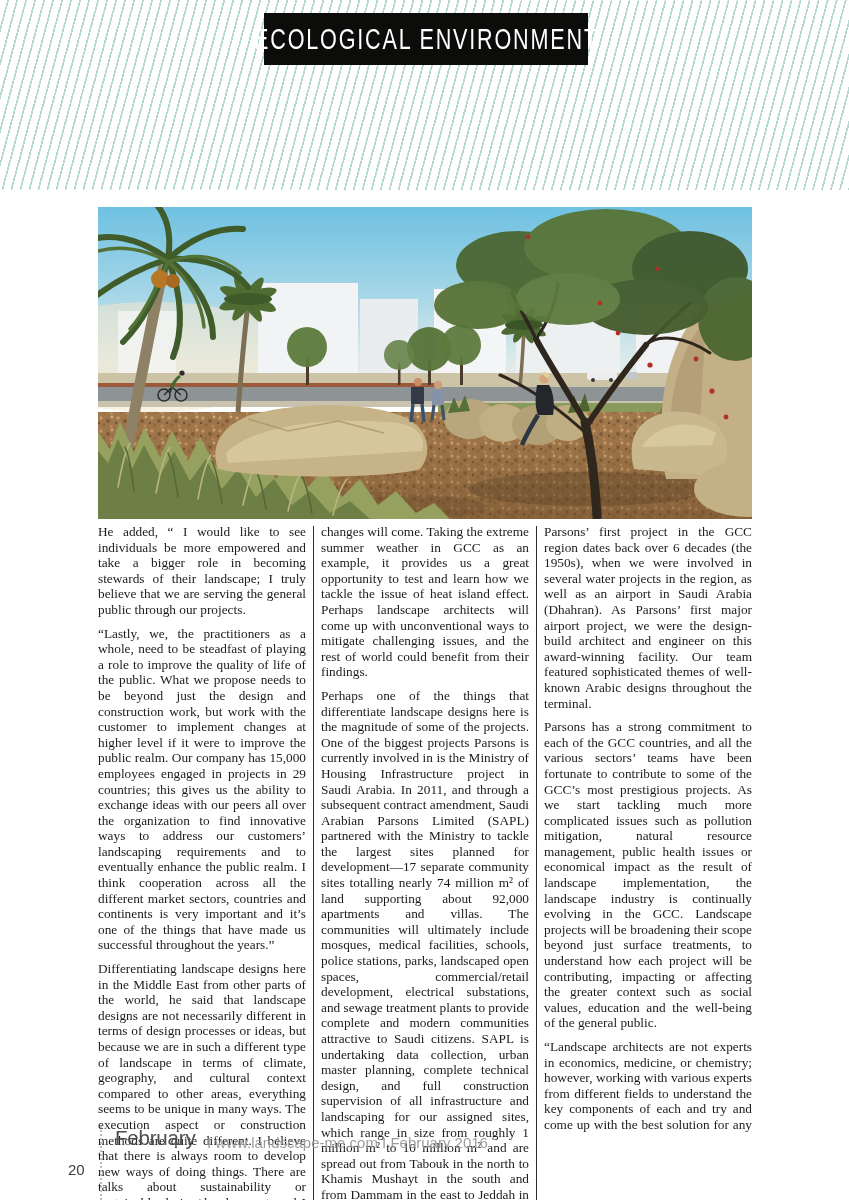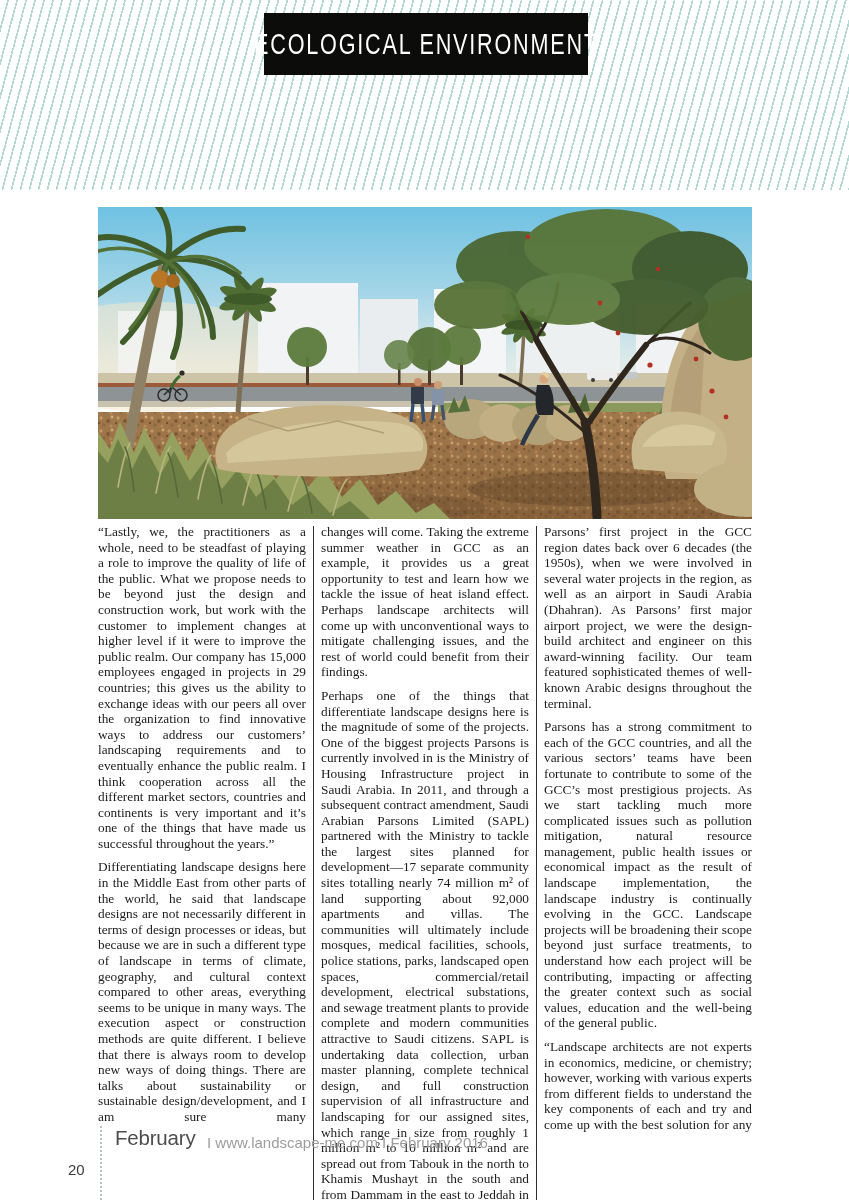--- a/index.html
+++ b/index.html
@@ -4,21 +4,21 @@
 <style>
   html,body{margin:0;padding:0;background:#ffffff;}
   .page{position:relative;width:849px;height:1200px;background:#fff;overflow:hidden;
         font-family:"Liberation Serif",serif;}
 
   
   .stripes{position:absolute;left:0;top:0;width:849px;height:190px;
     background:repeating-linear-gradient(105deg,#ffffff 0px,#ffffff 7px,#b5d8d2 7px,#b5d8d2 8.7px);}
 
   
-  .banner{position:absolute;left:264px;top:13px;width:324px;height:62px;background:#0c0c0a;
+  .banner{position:absolute;left:264px;top:13px;width:324px;height:52px;background:#0c0c0a;
           display:flex;align-items:center;justify-content:center;}
   .banner span{color:#ffffff;font-family:"Liberation Sans",sans-serif;font-size:30px;
                font-weight:400;letter-spacing:2.5px;white-space:nowrap;transform:scaleX(.72);}
 
   
   .photo{position:absolute;left:98px;top:207px;width:654px;height:312px;margin:0;overflow:hidden;}
   .photo svg{display:block;}
 
   
   .article{position:absolute;left:98px;top:524px;width:654px;display:flex;}
@@ -261,20 +261,21 @@
           <path d="M443,166 a5,4 0 0 1 8,2 l-1,4 Z" fill="#e4cf9d"></path>
           <path d="M439,178 C437,190 437,200 440,208 L455,208 C457,196 455,184 451,178 Z" fill="#23262b"></path>
           <path d="M440,208 C434,218 428,228 424,238" stroke="#2e3744" stroke-width="4.5" fill="none"></path>
         </g>
       </g>
     </svg>
   </figure>
 
   <section class="article">
     <div class="col">
+      <p>He added, “ I would like to see individuals be more empowered and take a bigger role in becoming stewards of their landscape; I truly believe that we are serving the general public through our projects.</p>
       <p>“Lastly, we, the practitioners as a whole, need to be steadfast of playing a role to improve the quality of life of the public. What we propose needs to be beyond just the design and construction work, but work with the customer to implement changes at higher level if it were to improve the public realm. Our company has 15,000 employees engaged in projects in 29 countries; this gives us the ability to exchange ideas with our peers all over the organization to find innovative ways to address our customers’ landscaping requirements and to eventually enhance the public realm. I think cooperation across all the different market sectors, countries and continents is very important and it’s one of the things that have made us successful throughout the years.”</p>
       <p class="cont">Differentiating landscape designs here in the Middle East from other parts of the world, he said that landscape designs are not necessarily different in terms of design processes or ideas, but because we are in such a different type of landscape in terms of climate, geography, and cultural context compared to other areas, everything seems to be unique in many ways. The execution aspect or construction methods are quite different.  I believe that there is always room to develop new ways of doing things. There are talks about sustainability or sustainable design/development, and I am sure many</p>
     </div>
     <div class="vrule"></div>
     <div class="col">
       <p>changes will come.  Taking the extreme summer weather in GCC as an example, it provides us a great opportunity to test and learn how we tackle the issue of heat island effect.  Perhaps landscape architects will come up with unconventional ways to mitigate challenging issues, and the rest of world could benefit from their findings.</p>
       <p class="cont">Perhaps one of the things that differentiate landscape designs here is the magnitude of some of the projects. One of the biggest projects Parsons is currently involved in is the Ministry of Housing Infrastructure project in Saudi Arabia. In 2011, and through a subsequent contract amendment, Saudi Arabian Parsons Limited (SAPL) partnered with the Ministry to tackle the largest sites planned for development—17 separate community sites totalling nearly 74 million m² of land supporting about 92,000 apartments and villas. The communities will ultimately include mosques, medical facilities, schools, police stations, parks, landscaped open spaces, commercial/retail development, electrical substations, and sewage treatment plants to provide complete and modern communities attractive to Saudi citizens. SAPL is undertaking data collection, urban master planning, complete technical design, and full construction supervision of all infrastructure and landscaping for our assigned sites, which range in size from roughly 1 million m² to 10 million m² and are spread out from Tabouk in the north to Khamis Mushayt in the south and from Dammam in the east to Jeddah in the west. Once the developments are built,</p>
     </div>
     <div class="vrule"></div>
     <div class="col">

